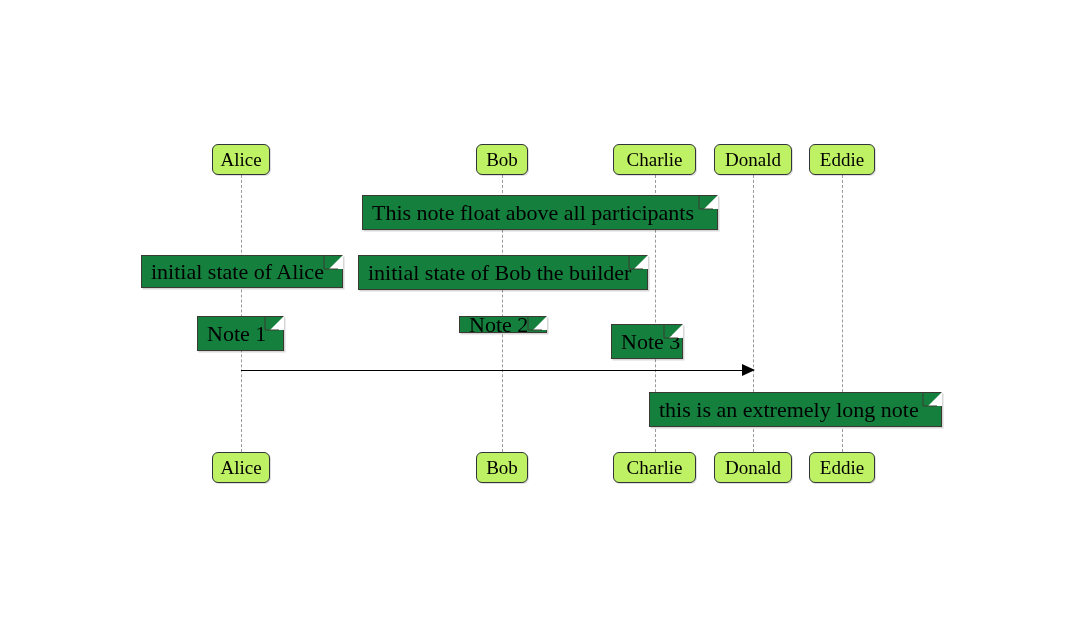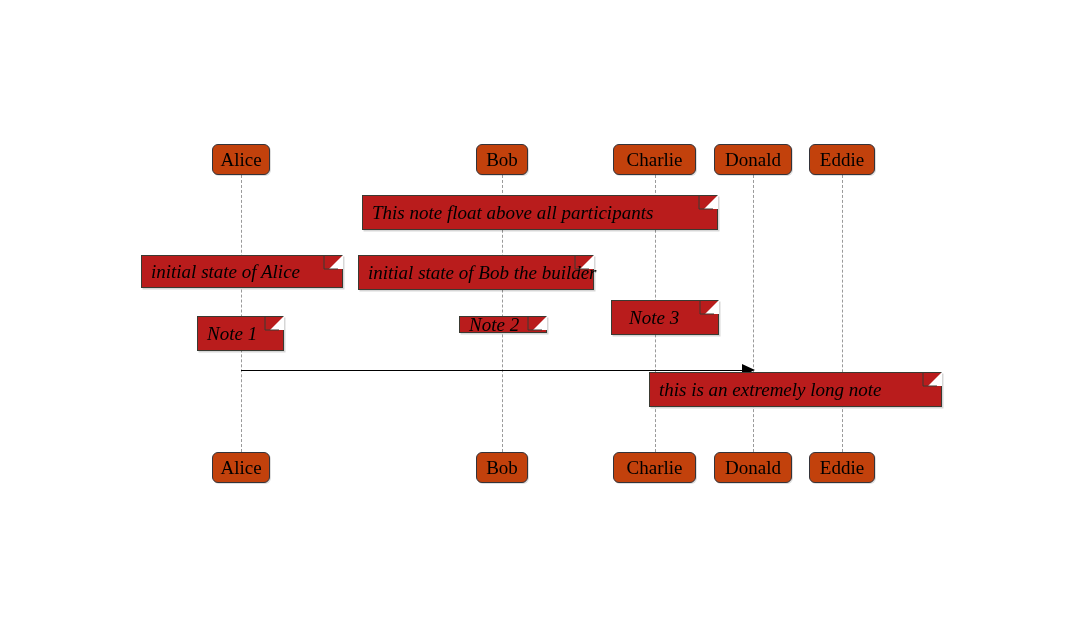--- a/index.html
+++ b/index.html
@@ -24,47 +24,46 @@
     position: absolute;
     width: 0;
     border-left: 1px dashed #9a9a9a;
     pointer-events: none;
   }
 
   
   .participant {
     position: absolute;
     box-sizing: border-box;
-    background: #c2410c;
+    background: #bef264;
     border: 1px solid #33333a;
     border-radius: 6px;
     display: flex;
     align-items: center;
     justify-content: center;
     color: #000000;
     font-size: 19px;
     line-height: 1;
     white-space: nowrap;
     box-shadow: 1px 1px 0 rgba(0,0,0,0.13);
   }
 
   
   .note {
     position: absolute;
     box-sizing: border-box;
-    background: #b91c1c;
+    background: #15803d;
     border: 1px solid #3a3a32;
     color: #000000;
-    font-size: 19px;
+    font-size: 22px;
     line-height: 1;
     display: flex;
     align-items: center;
     white-space: nowrap;
     box-shadow: 1.5px 1.5px 0 rgba(0,0,0,0.16);
-    font-style: italic;
   }
   .note .note-text {
     padding-left: 9px;
     padding-right: 20px;
     position: relative;
     z-index: 1;
   }
   .note .fold-tri {
     position: absolute;
     top: -1px;
@@ -136,21 +135,21 @@
   </div>
 
   <div class="note" style="left:141px; top:255px; width:202px; height:33px;">
     <span class="note-text">initial state of Alice</span>
     <span class="fold-tri"></span>
     <svg class="fold-diag" viewBox="0 0 20 20">
       <path d="M 6,1 L 6,15 L 20,15" fill="none" stroke="#3a3a32" stroke-width="1" transform="translate(-5,-1)"></path>
     </svg>
   </div>
 
-  <div class="note" style="left:358px; top:255px; width:236px; height:35px;">
+  <div class="note" style="left:358px; top:255px; width:290px; height:35px;">
     <span class="note-text">initial state of Bob the builder</span>
     <span class="fold-tri"></span>
     <svg class="fold-diag" viewBox="0 0 20 20">
       <path d="M 6,1 L 6,15 L 20,15" fill="none" stroke="#3a3a32" stroke-width="1" transform="translate(-5,-1)"></path>
     </svg>
   </div>
 
   <div class="note" style="left:197px; top:316px; width:87px; height:35px;align-items:center;">
     <span class="note-text">Note 1</span>
     <span class="fold-tri"></span>
@@ -160,32 +159,32 @@
   </div>
 
   <div class="note" style="left:459px; top:316px; width:88px; height:17px;">
     <span class="note-text">Note 2</span>
     <span class="fold-tri"></span>
     <svg class="fold-diag" viewBox="0 0 20 20">
       <path d="M 6,1 L 6,15 L 20,15" fill="none" stroke="#3a3a32" stroke-width="1" transform="translate(-5,-1)"></path>
     </svg>
   </div>
 
-  <div class="note" style="left:611px; top:300px; width:108px; height:35px;padding-left:8px;">
+  <div class="note" style="left:611px; top:324px; width:72px; height:35px;">
     <span class="note-text">Note 3</span>
     <span class="fold-tri"></span>
     <svg class="fold-diag" viewBox="0 0 20 20">
       <path d="M 6,1 L 6,15 L 20,15" fill="none" stroke="#3a3a32" stroke-width="1" transform="translate(-5,-1)"></path>
     </svg>
   </div>
 
   <div class="msg-line" style="left:241px; top:370px; width:503px;"></div>
   <div class="msg-head" style="left:742px; top:364px;"></div>
 
-  <div class="note" style="left:649px; top:372px; width:293px; height:35px;">
+  <div class="note" style="left:649px; top:392px; width:293px; height:35px;">
     <span class="note-text">this is an extremely long note</span>
     <span class="fold-tri"></span>
     <svg class="fold-diag" viewBox="0 0 20 20">
       <path d="M 6,1 L 6,15 L 20,15" fill="none" stroke="#3a3a32" stroke-width="1" transform="translate(-5,-1)"></path>
     </svg>
   </div>
 
   <div class="participant" style="left:212px; top:452px; width:58px; height:31px;">
     <span>Alice</span>
   </div>

